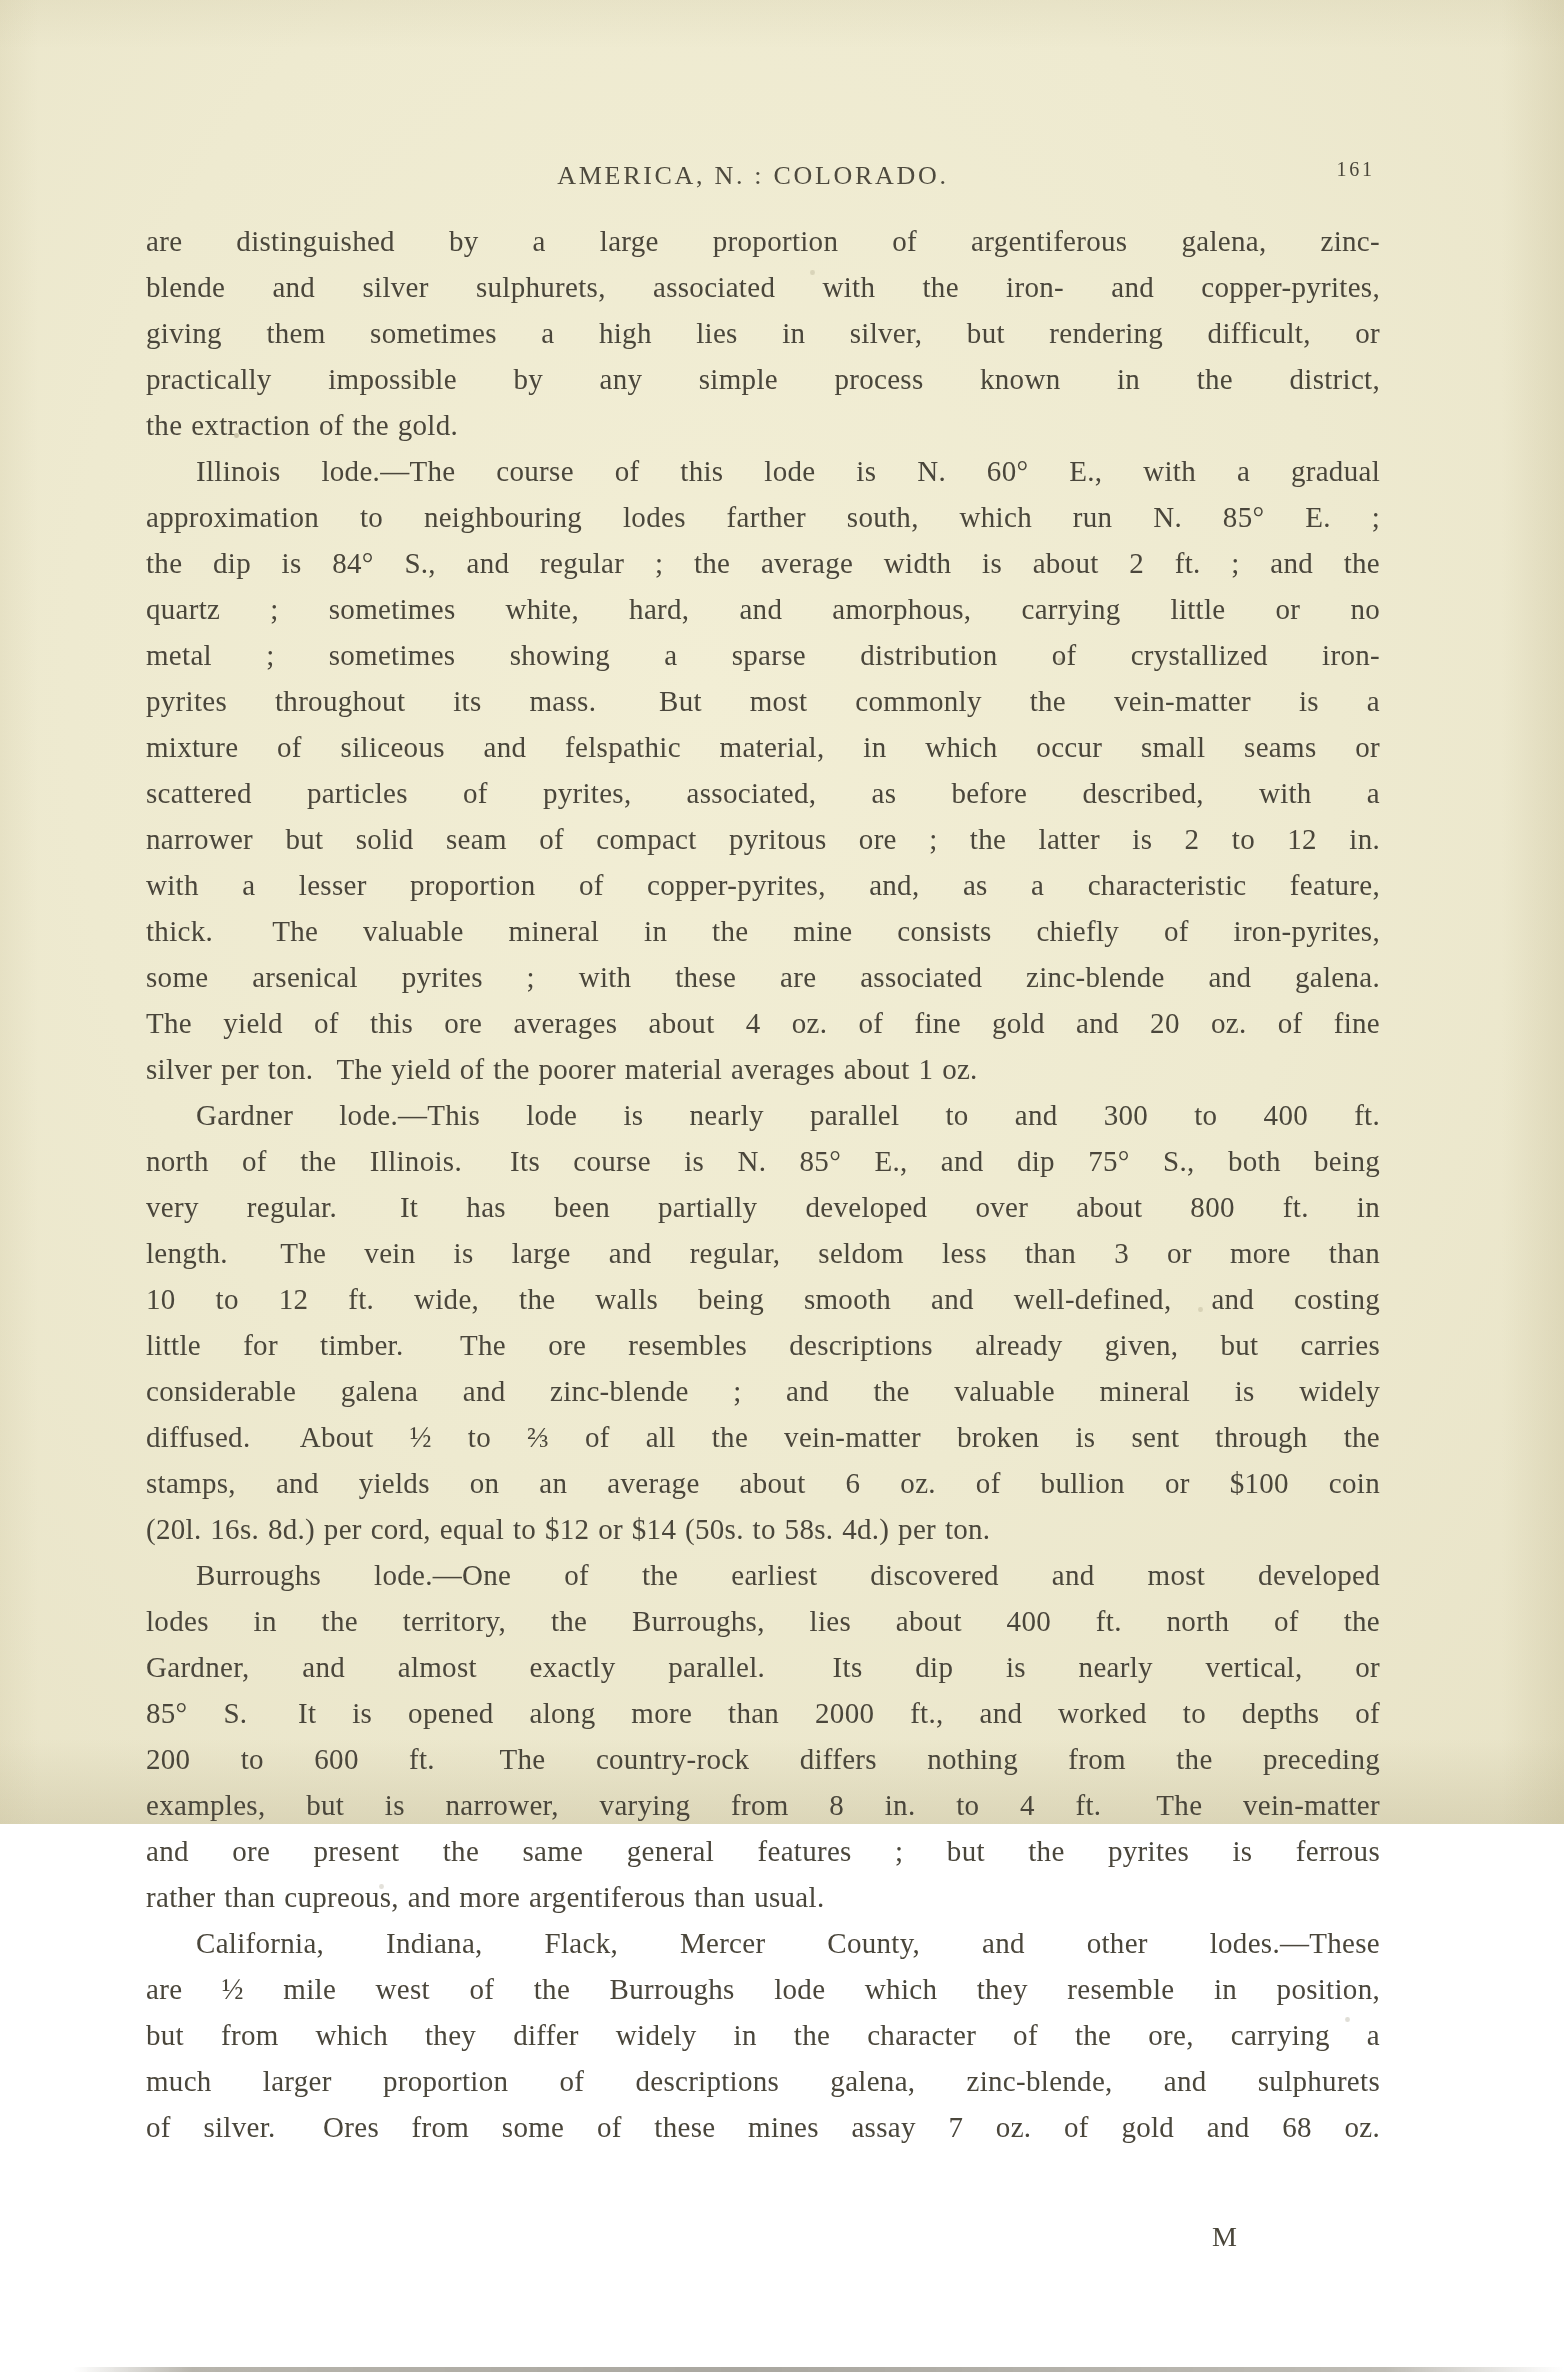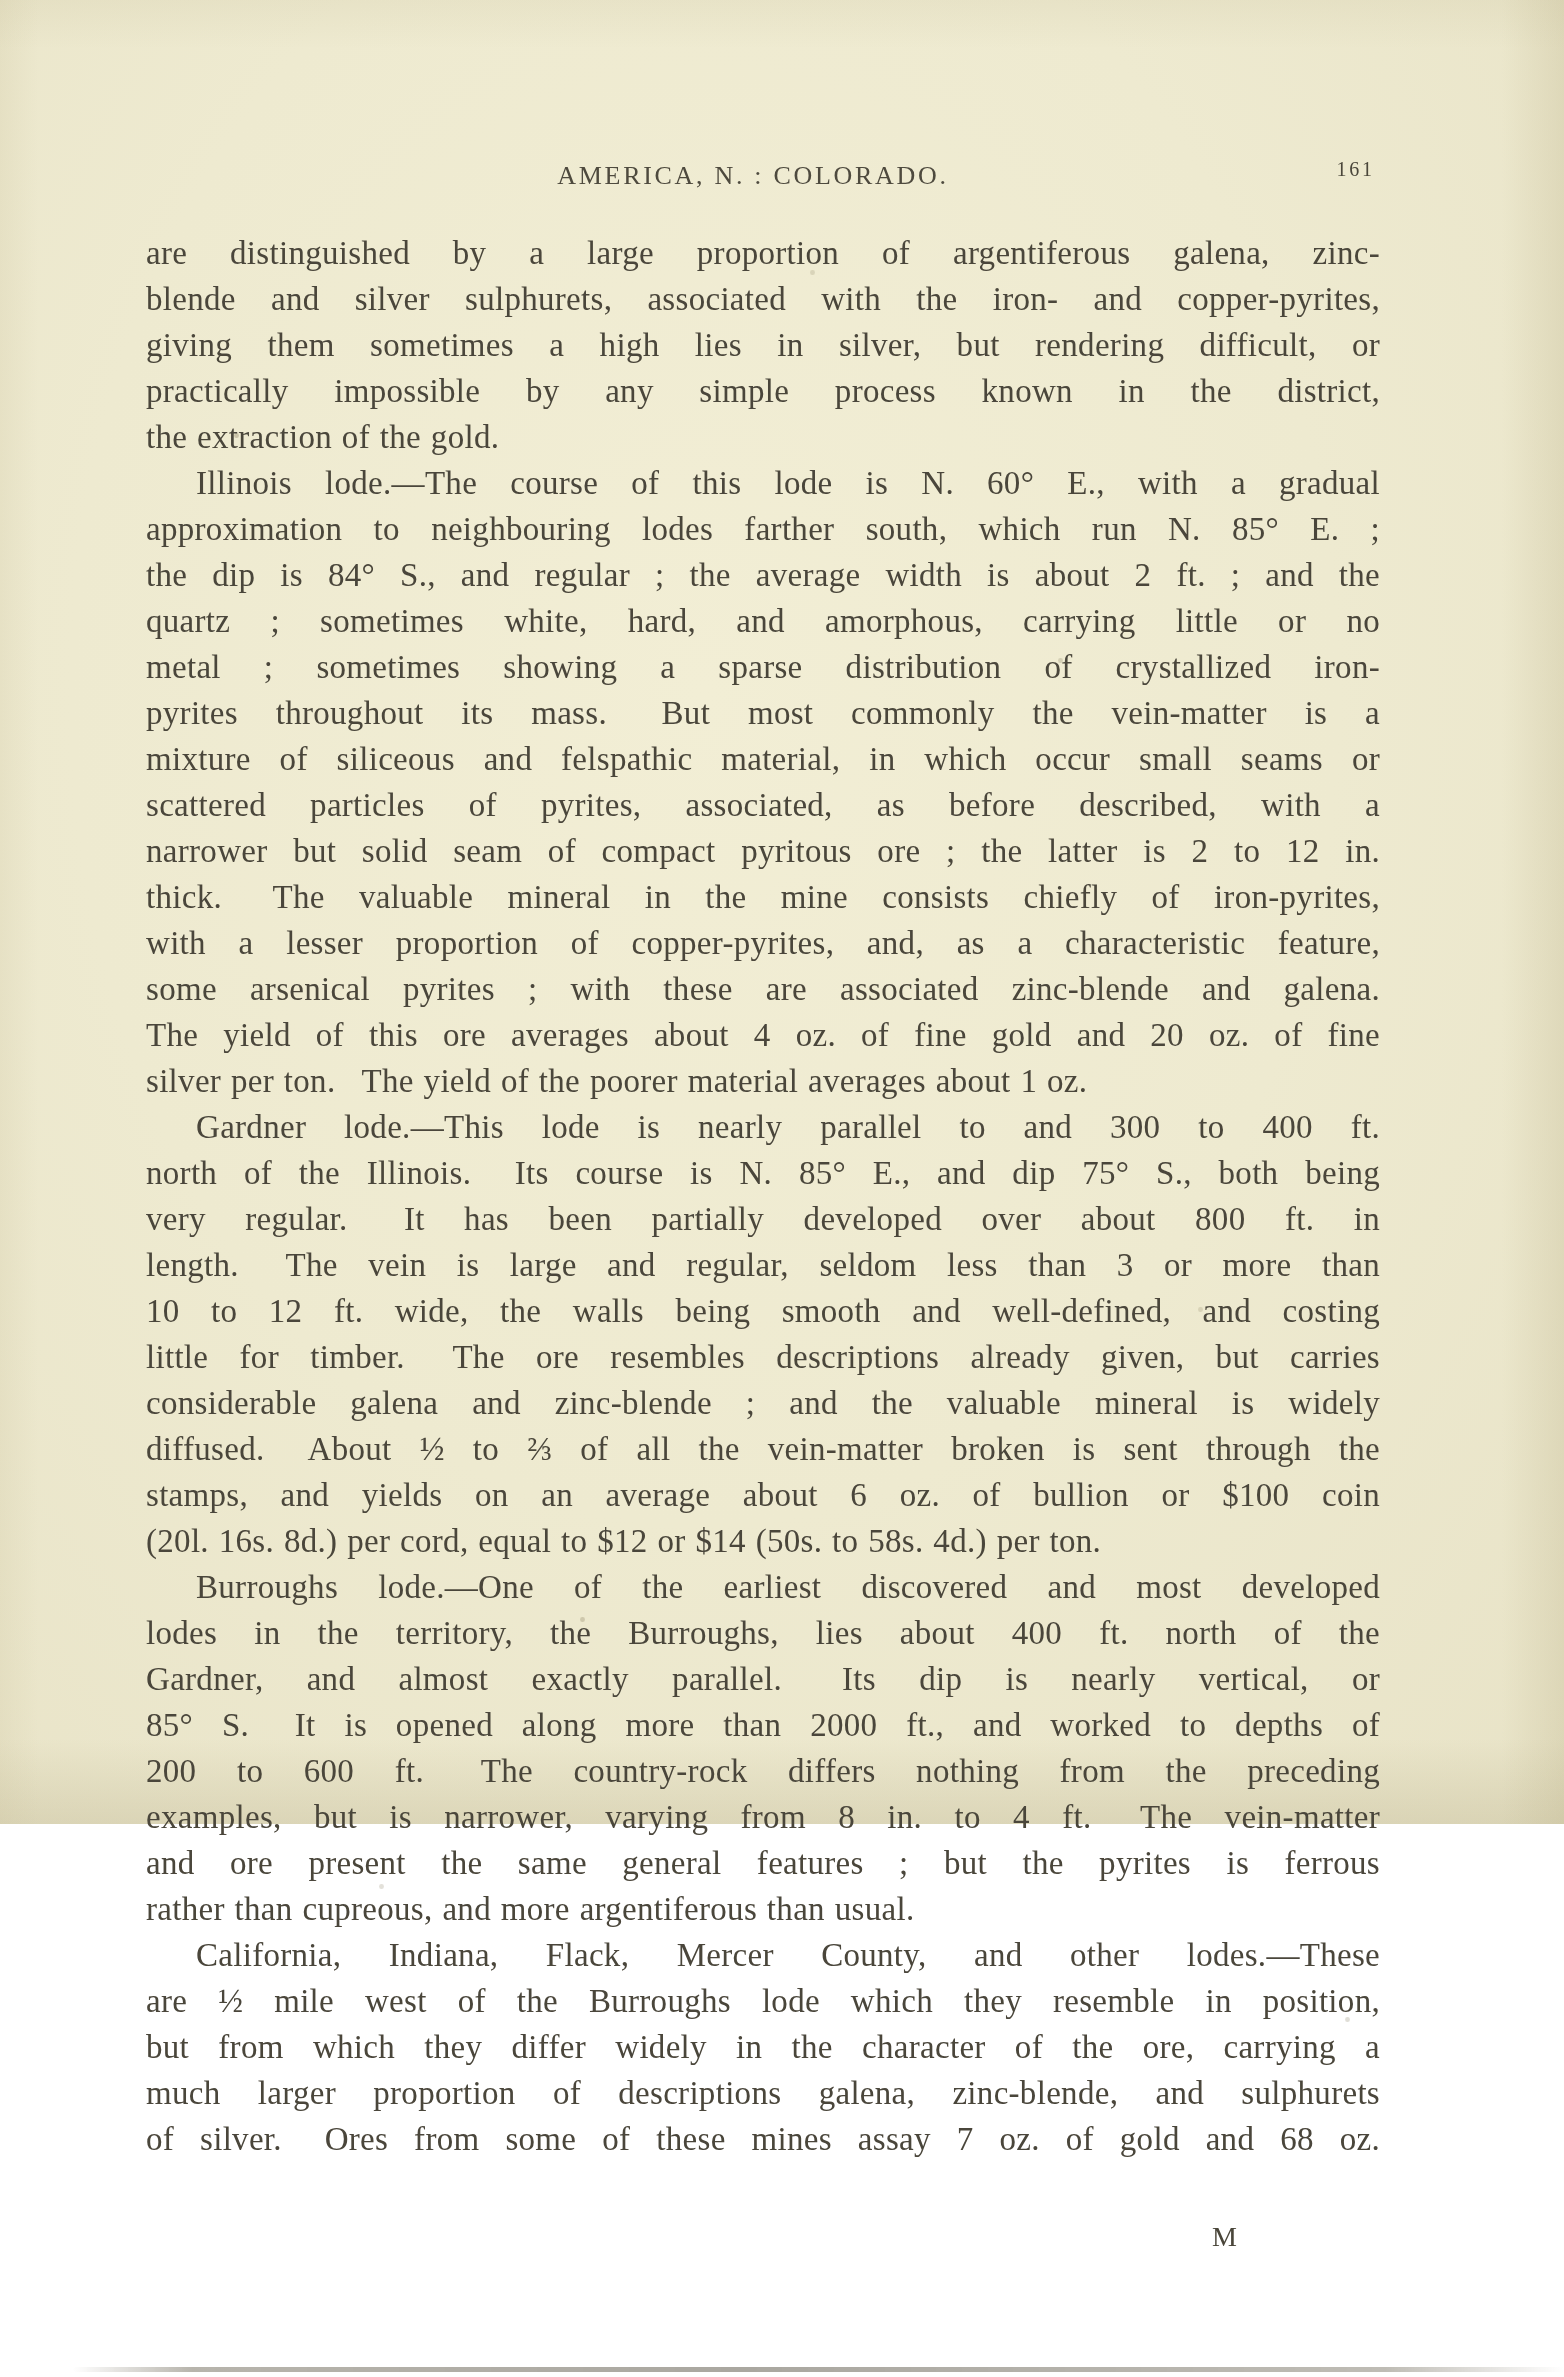--- a/index.html
+++ b/index.html
@@ -34,22 +34,22 @@
   }
   .page-number {
     position: absolute;
     right: 5.4px; top: -2.7px;
     font-size: 20px;
     letter-spacing: 2.7px;
     color: #4a463a;
   }
   .text-block {
     position: absolute;
-    left: 146px; top: 230px; width: 1234px;
-    font-size: 33px;
+    left: 146px; top: 218px; width: 1234px;
+    font-size: 29px;
     line-height: 46px;
     letter-spacing: 0.3px;
     word-spacing: 1.3px;
   }
   .para { margin: 0; }
   .line {
     text-align: justify;
     text-align-last: justify;
     white-space: normal;
     hyphens: none;
@@ -111,22 +111,22 @@
       <div class="para indent">
         <div class="line first">Illinois lode.—The course of this lode is N. 60° E., with a gradual</div>
         <div class="line">approximation to neighbouring lodes farther south, which run N. 85° E. ;</div>
         <div class="line">the dip is 84° S., and regular ; the average width is about 2 ft. ; and the</div>
         <div class="line">quartz ; sometimes white, hard, and amorphous, carrying little or no</div>
         <div class="line">metal ; sometimes showing a sparse distribution of crystallized iron-</div>
         <div class="line">pyrites throughout its mass.  But most commonly the vein-matter is a</div>
         <div class="line">mixture of siliceous and felspathic material, in which occur small seams or</div>
         <div class="line">scattered particles of pyrites, associated, as before described, with a</div>
         <div class="line">narrower but solid seam of compact pyritous ore ; the latter is 2 to 12 in.</div>
+        <div class="line">with a lesser proportion of copper-pyrites, and, as a characteristic feature,</div>
         <div class="line">thick.  The valuable mineral in the mine consists chiefly of iron-pyrites,</div>
-        <div class="line">with a lesser proportion of copper-pyrites, and, as a characteristic feature,</div>
         <div class="line">some arsenical pyrites ; with these are associated zinc-blende and galena.</div>
         <div class="line">The yield of this ore averages about 4 oz. of fine gold and 20 oz. of fine</div>
         <div class="line last">silver per ton.  The yield of the poorer material averages about 1 oz.</div>
       </div>
       <div class="para indent">
         <div class="line first">Gardner lode.—This lode is nearly parallel to and 300 to 400 ft.</div>
         <div class="line">north of the Illinois.  Its course is N. 85° E., and dip 75° S., both being</div>
         <div class="line">very regular.  It has been partially developed over about 800 ft. in</div>
         <div class="line">length.  The vein is large and regular, seldom less than 3 or more than</div>
         <div class="line">10 to 12 ft. wide, the walls being smooth and well-defined, and costing</div>

